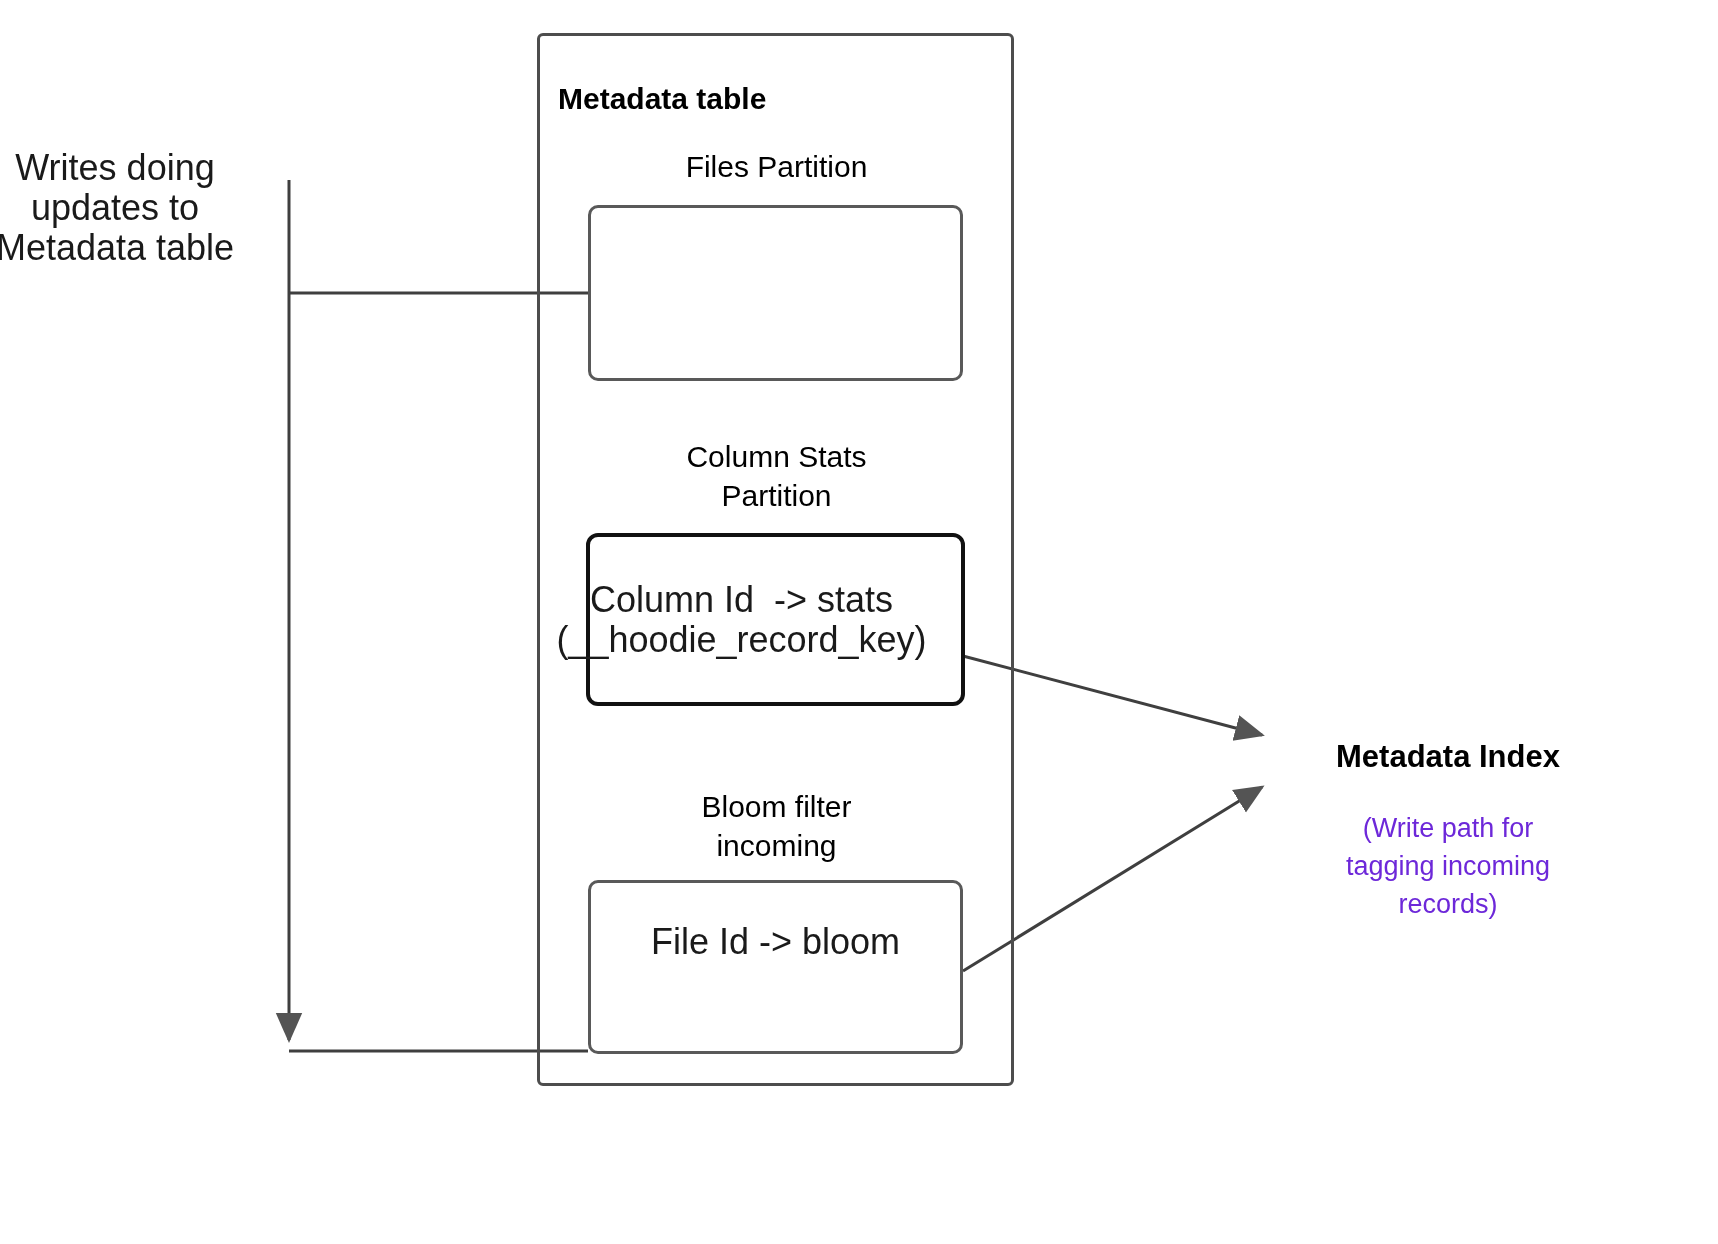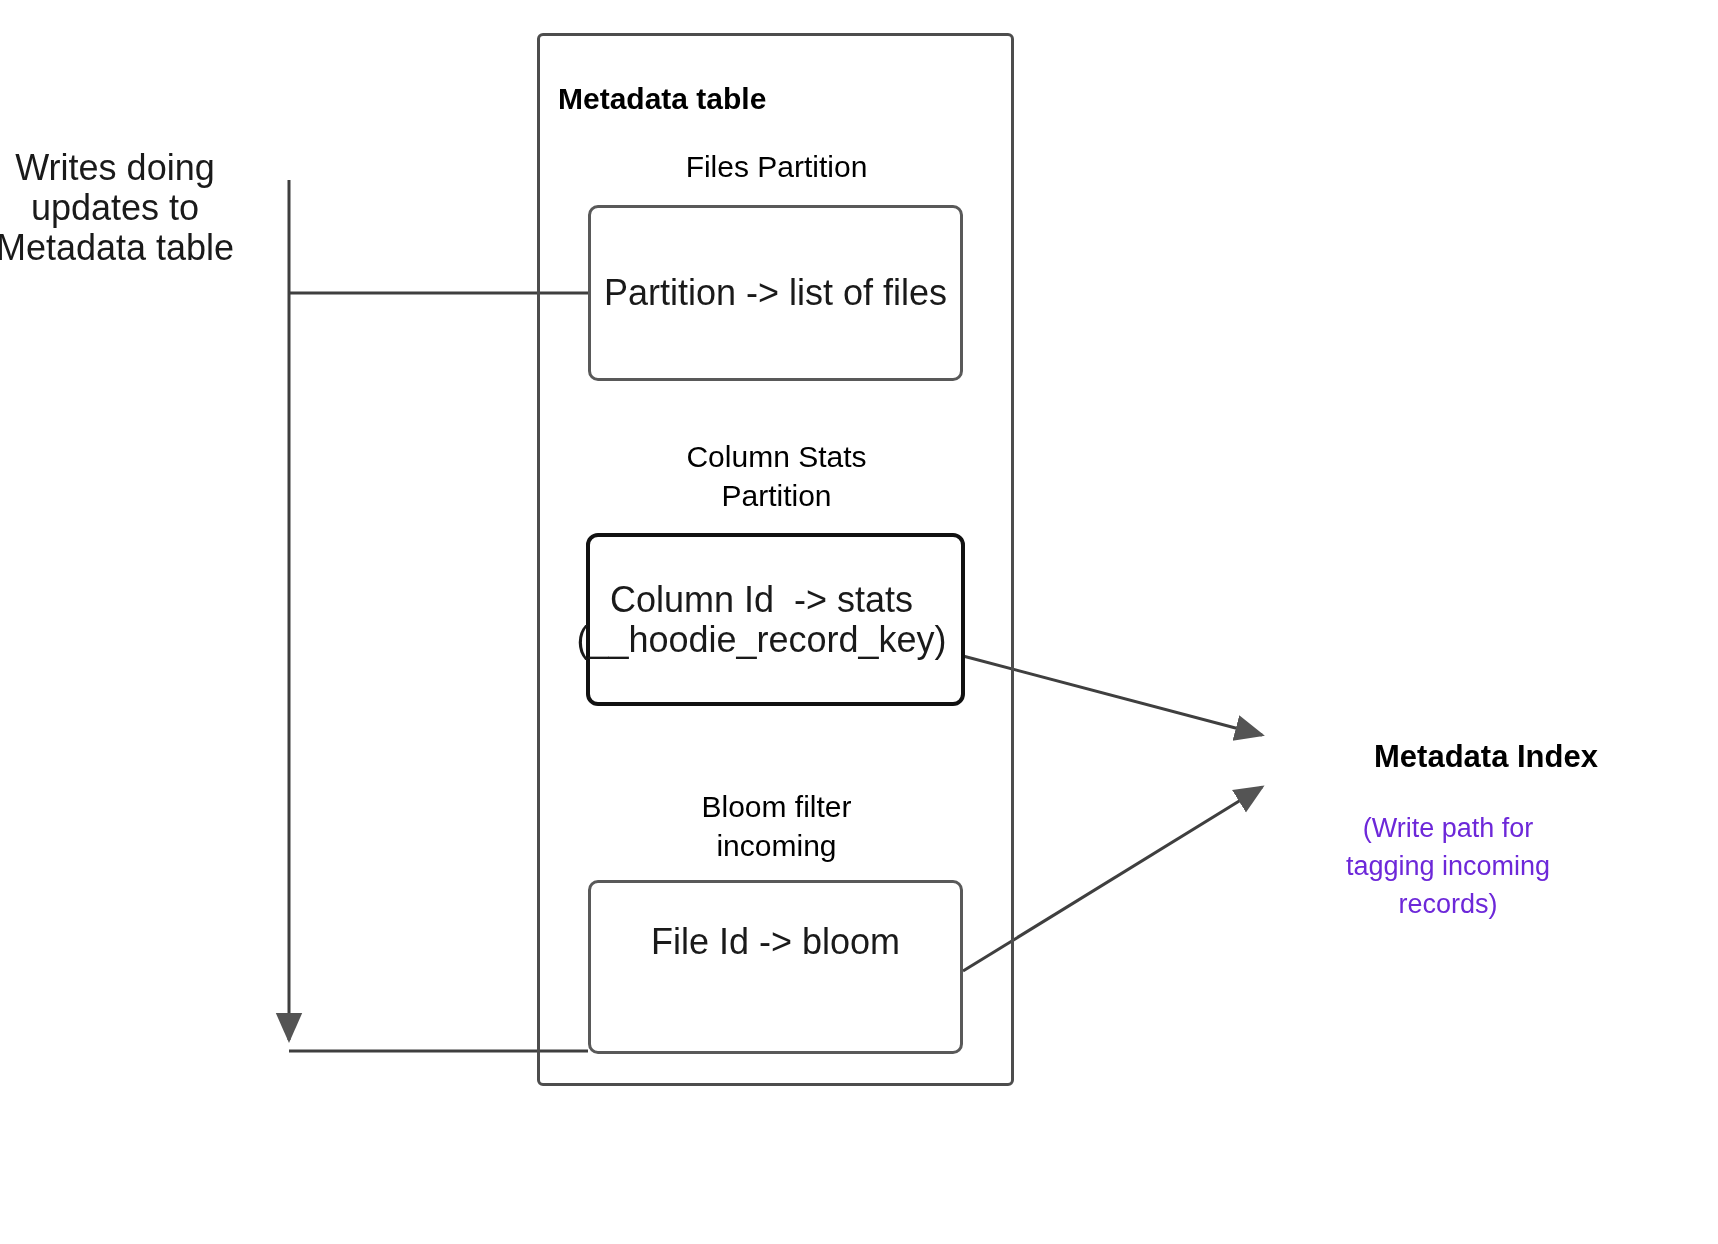--- a/index.html
+++ b/index.html
@@ -134,48 +134,45 @@
   <div class="txt left" style="left:558px; top:78px; width:400px; height:40px;">
     <div class="title-left">Metadata table</div>
   </div>
 
   <div class="txt center" style="left:589px; top:146px; width:375px; height:40px;">
     <div class="heading">Files Partition</div>
   </div>
 
   <div class="node inner-box" style="left:588px; top:205px; width:375px; height:176px;"></div>
 
-  <div class="txt center" style="left:588px; top:205px; width:375px; height:176px;">
-    <div class="body-text">Partition -&gt; list of files</div>
-  </div>
 
   <div class="txt center" style="left:589px; top:436px; width:375px; height:80px;">
     <div class="heading">Column Stats
 Partition</div>
   </div>
 
   <div class="node inner-box emphasis" style="left:586px; top:533px; width:379px; height:173px;"></div>
 
-  <div class="txt center" style="left:572px; top:533px; width:379px; height:173px;">
+  <div class="txt center" style="left:552px; top:533px; width:379px; height:173px;">
     <div class="body-text">Column Id  -&gt; stats
 (__hoodie_record_key)</div>
   </div>
 
   <div class="txt center" style="left:589px; top:786px; width:375px; height:80px;">
     <div class="heading">Bloom filter
 incoming</div>
   </div>
 
   <div class="node inner-box" style="left:588px; top:880px; width:375px; height:174px;"></div>
 
   <div class="txt center" style="left:588px; top:880px; width:375px; height:124px;justify-content:center;">
     <div class="body-text">File Id -&gt; bloom</div>
   </div>
 
-  <div class="txt center" style="left:1326px; top:736px; width:320px; height:42px;">
+  <div class="txt center" style="left:1288px; top:736px; width:320px; height:42px;">
     <div class="index-title">Metadata Index</div>
   </div>
 
   <div class="txt center" style="left:1298px; top:806px; width:300px; height:120px;">
     <div class="caption-text">(Write path for
 tagging incoming
 records)</div>
   </div>
 
 </div>

